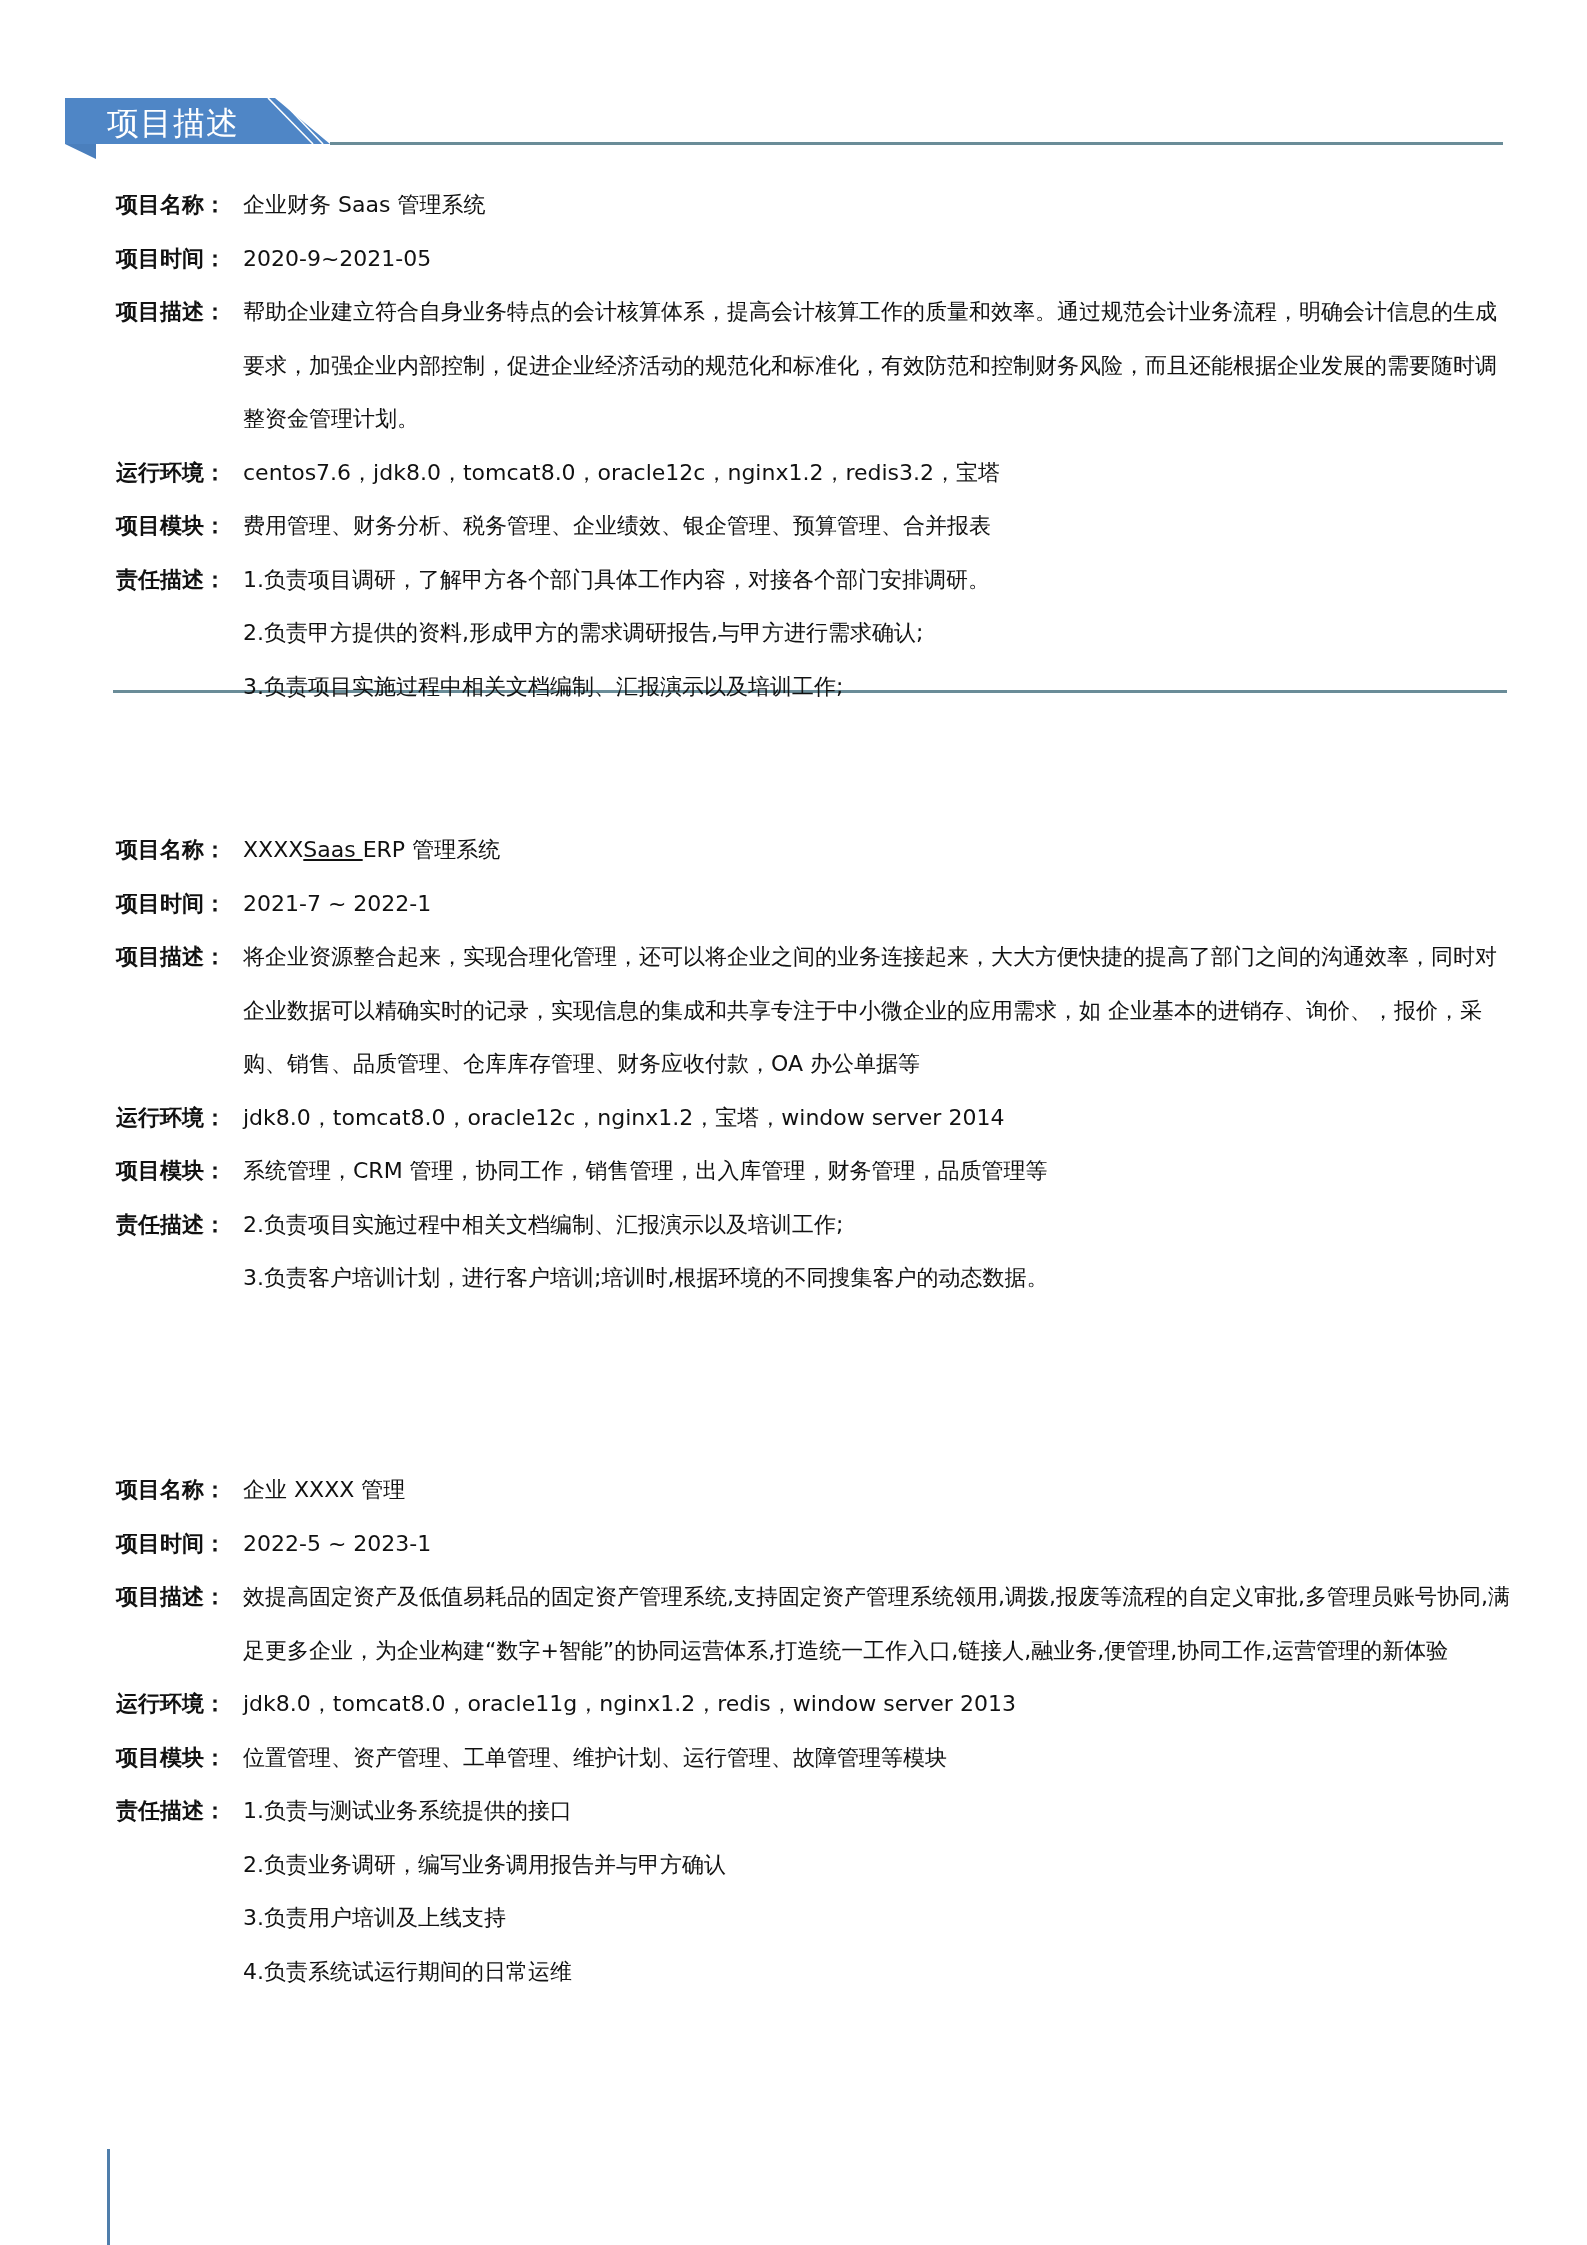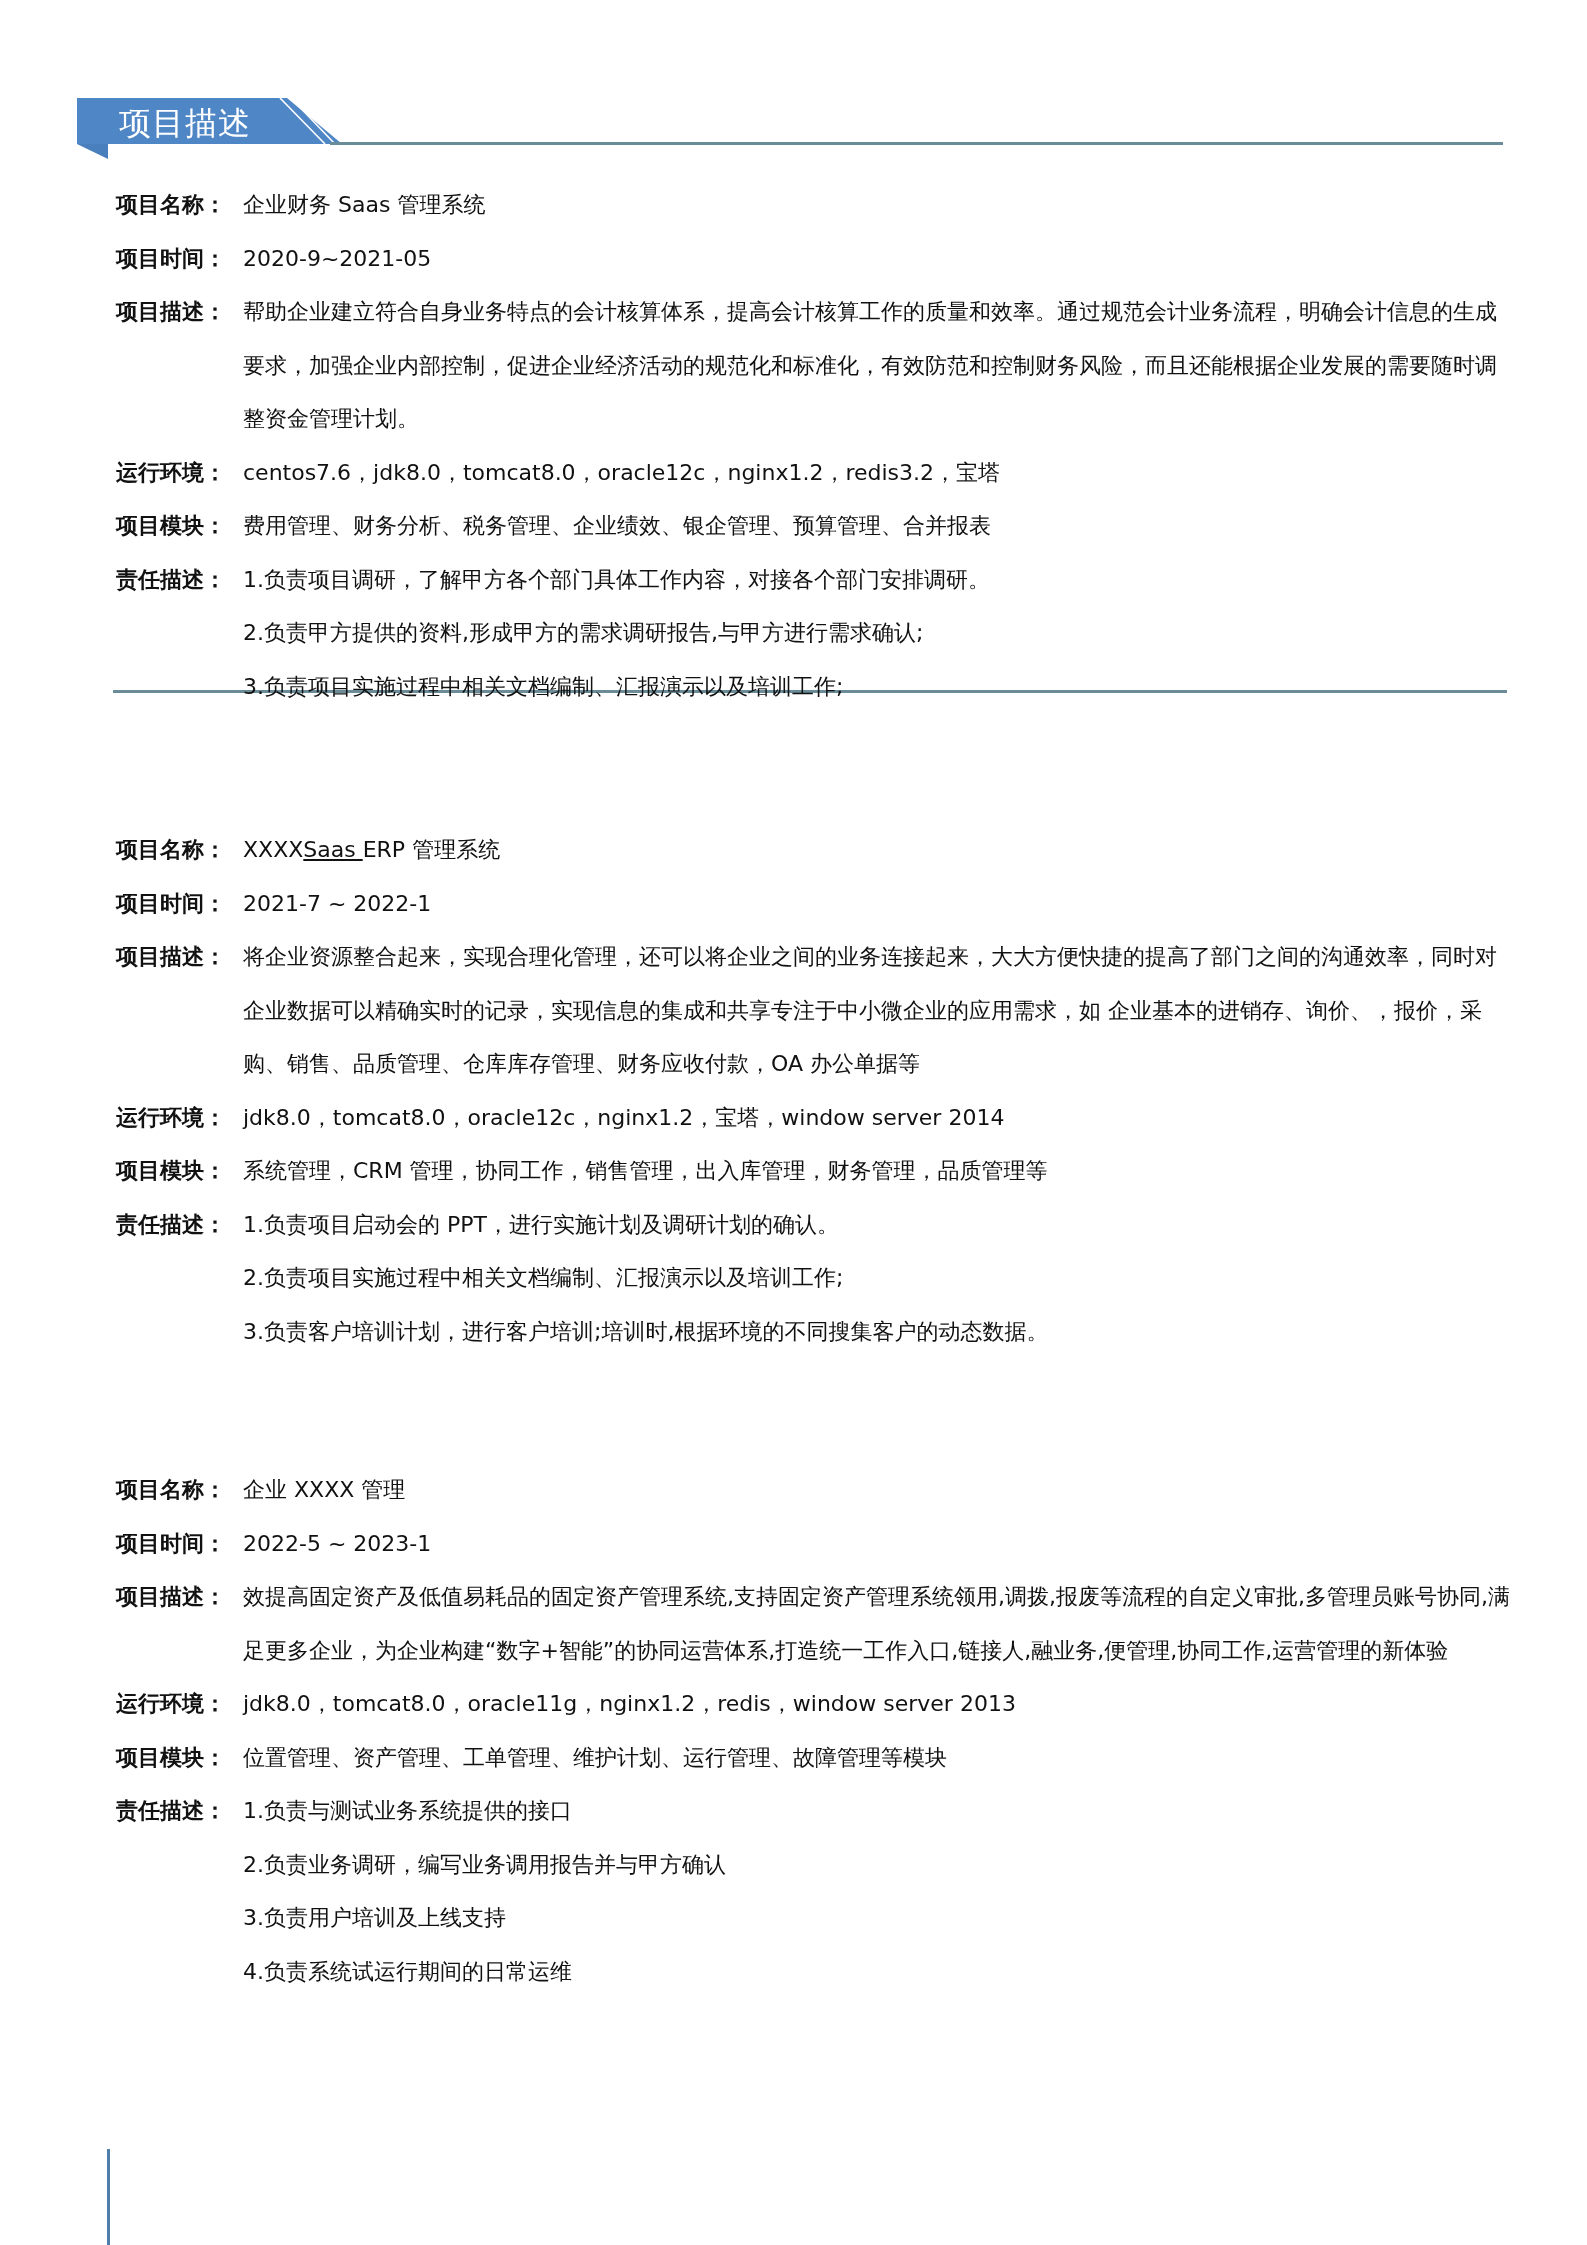--- a/index.html
+++ b/index.html
@@ -1,18 +1,18 @@
 <!DOCTYPE html>
 <html><head>
 <meta charset="utf-8">
 <style>
   html, body { margin: 0; padding: 0; background: #ffffff; }
   body { width: 1587px; height: 2245px; position: relative; overflow: hidden;
          font-family: "DejaVu Sans", "Liberation Sans", sans-serif; color: #111; }
-  .banner { position: absolute; left: 77px; top: 98px; width: 270px; height: 46px; }
+  .banner { position: absolute; left: 65px; top: 98px; width: 270px; height: 46px; }
   .banner svg { position: absolute; left: 0; top: 0; }
   .banner-title { position: absolute; left: 42px; top: 4px; font-size: 32px; color: #ffffff;
                   letter-spacing: 1px; font-weight: normal; }
   .header-line { position: absolute; left: 330px; top: 142px; width: 1173px; height: 3px; background: #6a8c98; }
   .mid-line { position: absolute; left: 113px; top: 690px; width: 1394px; height: 3px; background: #6a8c98; }
   .vert-line { position: absolute; left: 107px; top: 2149px; width: 3px; height: 96px; background: #4f7eab; }
 
   .project { position: absolute; left: 116px; width: 1400px; }
   .row { display: flex; font-size: 22px; line-height: 53.5px; gap: 7px; }
   .label { flex: 0 0 120px; font-weight: bold; white-space: nowrap; }
@@ -87,21 +87,20 @@
     <span class="label">运行环境：</span>
     <span class="value">jdk8.0，tomcat8.0，oracle12c，nginx1.2，宝塔，window server 2014</span>
   </div>
   <div class="row">
     <span class="label">项目模块：</span>
     <span class="value">系统管理，CRM 管理，协同工作，销售管理，出入库管理，财务管理，品质管理等</span>
   </div>
   <div class="row">
     <span class="label">责任描述：</span>
     <span class="value duty-list">
-      <div>1.负责项目启动会的 PPT，进行实施计划及调研计划的确认。</div>
       <div>2.负责项目实施过程中相关文档编制、汇报演示以及培训工作;</div>
       <div>3.负责客户培训计划，进行客户培训;培训时,根据环境的不同搜集客户的动态数据。</div>
     </span>
   </div>
 </div>
 
 <div class="project" style="top:1463px;">
   <div class="row">
     <span class="label">项目名称：</span>
     <span class="value name">企业 XXXX 管理</span>

